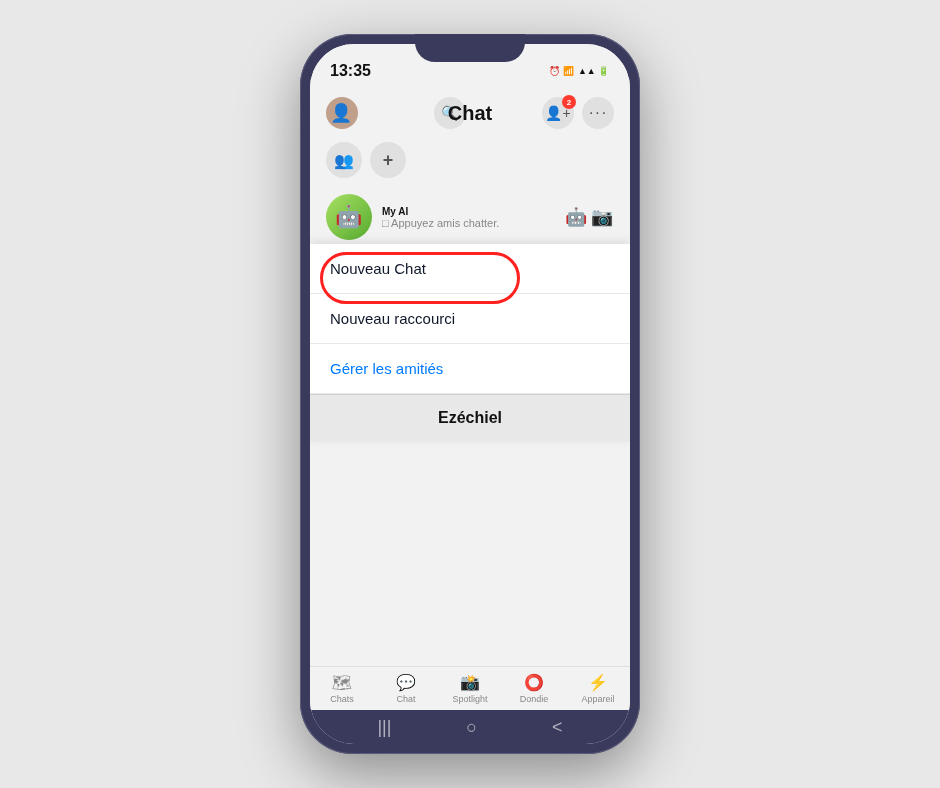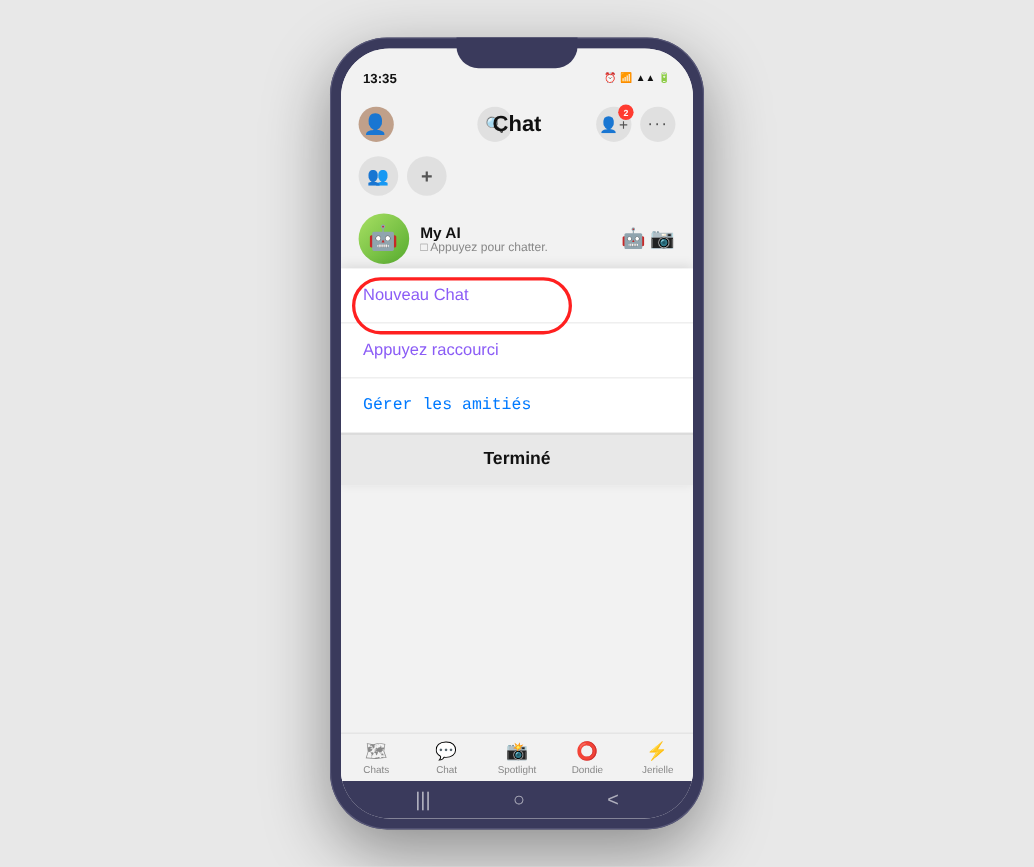--- a/index.html
+++ b/index.html
@@ -53,21 +53,21 @@
       background: #f2f2f2;
       display: flex;
       align-items: center;
       justify-content: space-between;
       padding: 0 20px;
       padding-top: 10px;
       z-index: 10;
       position: relative;
     }
     .status-time {
-      font-size: 12px;
+      font-size: 16px;
       font-weight: 600;
       color: #111;
     }
     .status-icons {
       display: flex;
       align-items: center;
       gap: 3px;
       font-size: 9px;
       color: #111;
     }
@@ -206,21 +206,21 @@
       align-items: center;
       justify-content: center;
       font-size: 20px;
       overflow: hidden;
     }
     .chat-info {
       flex: 1;
       min-width: 0;
     }
     .chat-name {
-      font-size: 14px;
+      font-size: 10px;
       font-weight: 600;
       color: #111;
       white-space: nowrap;
       overflow: hidden;
       text-overflow: ellipsis;
     }
     .chat-preview {
       font-size: 11px;
       color: #888;
       white-space: nowrap;
@@ -287,30 +287,29 @@
       right: 0;
       background: white;
       border-radius: 0;
       z-index: 60;
       box-shadow: 0 -2px 10px rgba(0,0,0,0.1);
     }
 
     .menu-item {
       padding: 16px 20px;
       font-size: 15px;
-      color: #8b5cf6;
+      color: #0f172a;
       border-bottom: 1px solid #e8e8e8;
       cursor: pointer;
     }
     .menu-item:last-child {
       border-bottom: none;
     }
     .menu-item.active {
       color: #007aff;
-      font-family: Liberation Mono, monospace;
     }
 
     
     .termine-btn {
       background: #e8e8e8;
       padding: 14px;
       text-align: center;
       font-size: 16px;
       font-weight: 700;
       color: #111;
@@ -435,21 +434,21 @@
       </div>
 
       <div class="chat-list">
 
         <div class="chat-item">
           <div class="chat-avatar avatar-myai">🤖</div>
           <div class="chat-info">
             <div class="chat-name">My AI</div>
             <div class="chat-preview">
               <span>□</span>
-              <span>Appuyez pour chatter.</span>
+              <span>Appuyez amis chatter.</span>
             </div>
           </div>
           <div class="chat-action">
             <span class="camera-icon">🤖</span>
             <span class="camera-icon">📷</span>
           </div>
         </div>
 
         <div class="chat-item">
           <div class="chat-avatar avatar-ez">✊</div>
@@ -490,23 +489,23 @@
           <div class="chat-info">
             <div class="chat-name" style="background:#ccc; height:12px; width:80%; border-radius:3px;"></div>
           </div>
         </div>
 
       </div>
 
       <div class="context-menu-overlay">
         <div class="context-menu">
           <div class="menu-item" style="font-weight:500;">Nouveau Chat</div>
-          <div class="menu-item">Appuyez raccourci</div>
+          <div class="menu-item">Nouveau raccourci</div>
           <div class="menu-item active">Gérer les amitiés</div>
-          <div class="termine-btn">Terminé</div>
+          <div class="termine-btn">Ezéchiel</div>
         </div>
 
         <div class="highlight-circle"></div>
       </div>
 
       <div class="bottom-nav">
         <div class="bottom-nav-item">
           <span class="bottom-nav-icon">🗺</span>
           <span>Chats</span>
         </div>
@@ -517,21 +516,21 @@
         <div class="bottom-nav-item">
           <span class="bottom-nav-icon">📸</span>
           <span>Spotlight</span>
         </div>
         <div class="bottom-nav-item">
           <span class="bottom-nav-icon">⭕</span>
           <span>Dondie</span>
         </div>
         <div class="bottom-nav-item">
           <span class="bottom-nav-icon">⚡</span>
-          <span>Jerielle</span>
+          <span>Appareil</span>
         </div>
       </div>
 
     </div>
 
     <div class="nav-gesture-bar">
       <span class="gesture-btn">|||</span>
       <span class="gesture-btn">○</span>
       <span class="gesture-btn">&lt;</span>
     </div>

